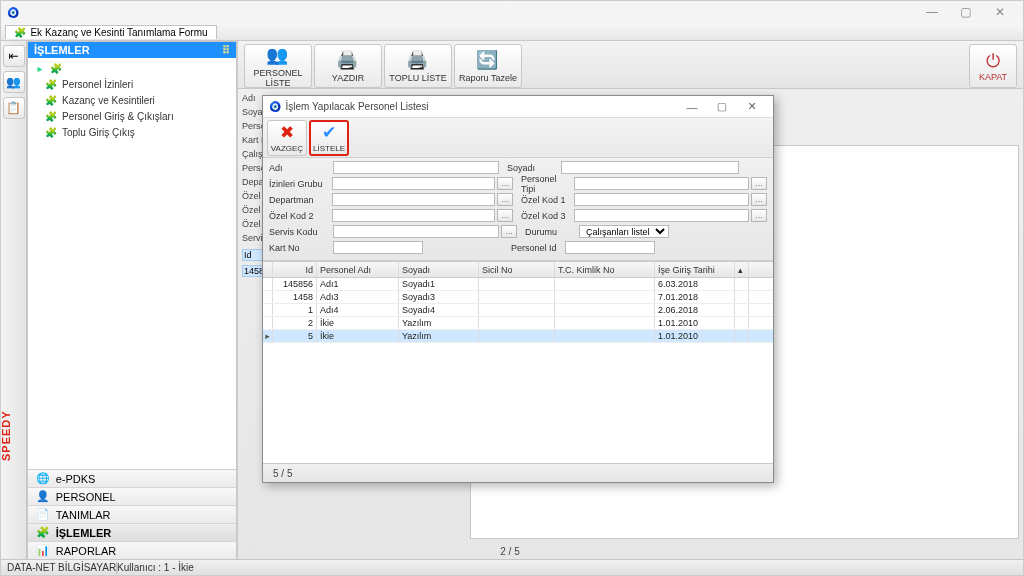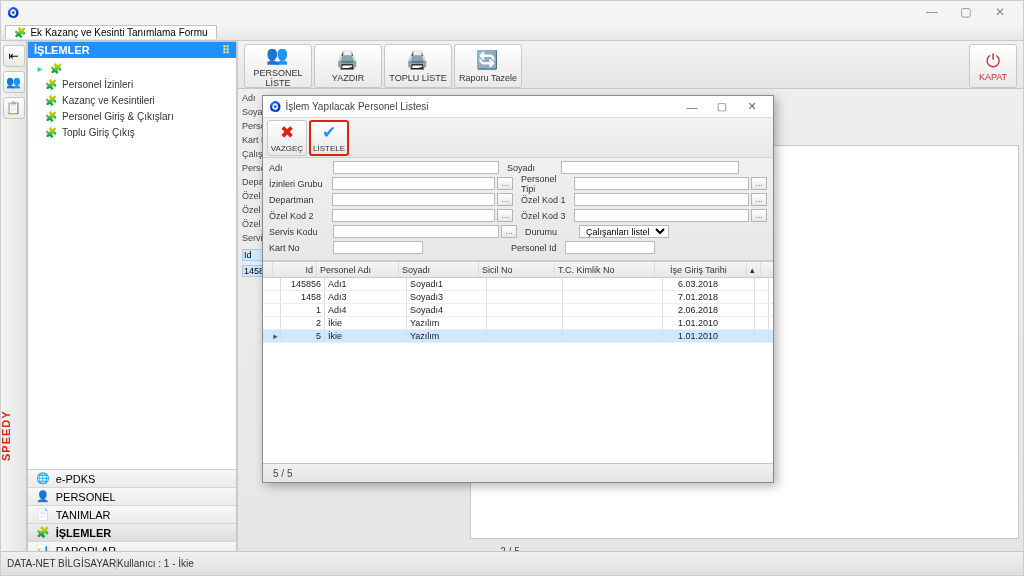--- a/index.html
+++ b/index.html
@@ -21,21 +21,21 @@
   .sidepanel-head { height: 16px; background: #1e90ff; color: #fff; padding: 0 6px; display:flex; align-items:center; justify-content:space-between; font-size: 11px; font-weight:bold; }
   .tree { flex:1; overflow:auto; padding: 2px 4px; font-size:10px; color:#333; }
   .tree-item { display:flex; align-items:center; gap:4px; height:16px; padding-left:14px; }
   .tree-root-item { padding-left: 2px; }
   .tree-ico { width:12px; height:12px; display:inline-flex; align-items:center; justify-content:center; color:#2d8; }
 
   .nav-list { border-top:1px solid #ccc; }
   .nav-item { height: 18px; padding: 0 8px; display:flex; align-items:center; gap:6px; background: linear-gradient(#f8f8f8,#eceaea); border-bottom:1px solid #d5d5d5; font-size:11px; }
   .nav-item.sel { background: linear-gradient(#eee,#ddd); font-weight:bold; }
 
-  .statusbar { position:absolute; left:0; right:0; bottom:0; height:24px; background: linear-gradient(#f0f0f0,#e0e0e0); border-top:1px solid #c6c6c6; font-size:10px; display:flex; align-items:center; padding:0 6px; color:#333; gap:0; }
+  .statusbar { position:absolute; left:0; right:0; bottom:0; height:16px; background: linear-gradient(#f0f0f0,#e0e0e0); border-top:1px solid #c6c6c6; font-size:10px; display:flex; align-items:center; padding:0 6px; color:#333; gap:0; }
 
   .main { flex:1; position:relative; background: linear-gradient(#efefef,#e6e6e6); border-left:1px solid #ccc; }
 
   
   .main-toolbar { height: 48px; display:flex; align-items:flex-end; padding: 2px 6px 0 6px; gap:2px; border-bottom:1px solid #c8c8c8; background:linear-gradient(#f2f2f2,#e5e5e5); }
   .tb-btn { width: 68px; height:44px; background: linear-gradient(#fff,#e9e9e9); border:1px solid #c7c7c7; border-radius:3px; text-align:center; font-size:9px; color:#333; display:flex; flex-direction:column; align-items:center; justify-content:center; gap:2px; }
   .tb-btn .ico { font-size:18px; color:#2e90d1; }
   .tb-close { margin-left:auto; width: 48px; height:44px; text-align:center; display:flex; flex-direction:column; align-items:center; justify-content:center; background:linear-gradient(#fff,#e9e9e9); border:1px solid #c7c7c7; border-radius:3px; font-size:9px; color:#b33; }
   .tb-close .ico { font-size:18px; }
 
@@ -65,24 +65,24 @@
   .dlg-row label.r { width:58px; font-size:9px; color:#333; padding-left:6px; }
   .dlg-row input[type=text], .dlg-row select { height:13px; font-size:9px; border:1px solid #b9b9b9; background:#fff; padding:0 2px; }
   .ellips { width:16px; height:13px; background:linear-gradient(#fff,#e8e8e8); border:1px solid #b5b5b5; font-size:8px; line-height:11px; text-align:center; color:#333; }
   .dlg-row .fld-a { width:166px; }
   .dlg-row .fld-b { width:178px; }
   .dlg-row .fld-sm { width:90px; }
 
   .dlg-grid { flex:1; background:#fff; border-top:1px solid #c8c8c8; border-bottom:1px solid #c8c8c8; overflow:hidden; position:relative; }
   .grid-head { display:flex; height:16px; background:linear-gradient(#f6f6f6,#e6e6e6); border-bottom:1px solid #ccc; font-size:9px; color:#333; }
   .grid-head .gh, .grid-body .gr .gc { border-right:1px solid #ddd; padding:0 3px; display:flex; align-items:center; overflow:hidden; white-space:nowrap; }
-  .gw-arrow{width:10px;} .gw-id{width:44px;justify-content:flex-end;} .gw-ad{width:82px;} .gw-soy{width:80px;} .gw-sicil{width:76px;} .gw-tc{width:100px;} .gw-tarih{width:80px;margin-left:12px;} .gw-scroll{width:14px;}
+  .gw-arrow{width:10px;} .gw-id{width:44px;justify-content:flex-end;} .gw-ad{width:82px;} .gw-soy{width:80px;} .gw-sicil{width:76px;} .gw-tc{width:100px;} .gw-tarih{width:80px;} .gw-scroll{width:14px;}
 
   .grid-body { font-size:9px; color:#222; }
-  .gr { display:flex; height:13px; border-bottom:1px solid #eee;padding-left:8px; }
+  .gr { display:flex; height:13px; border-bottom:1px solid #eee; }
   .gr.sel { background:#cfe8ff; }
   .gr .gc.arr { font-size:9px; color:#555; justify-content:center; }
 
   .dlg-status { height:18px; background:linear-gradient(#f0f0f0,#e5e5e5); display:flex; align-items:center; padding:0 10px; font-size:10px; color:#444; }
 
   .speedy-tag { position:absolute; left:-1px; top:460px; transform: rotate(-90deg); transform-origin: left top; font-size:11px; font-weight:bold; color:#d21; letter-spacing:1px; }
 </style>
 </head>
 <body>
 

